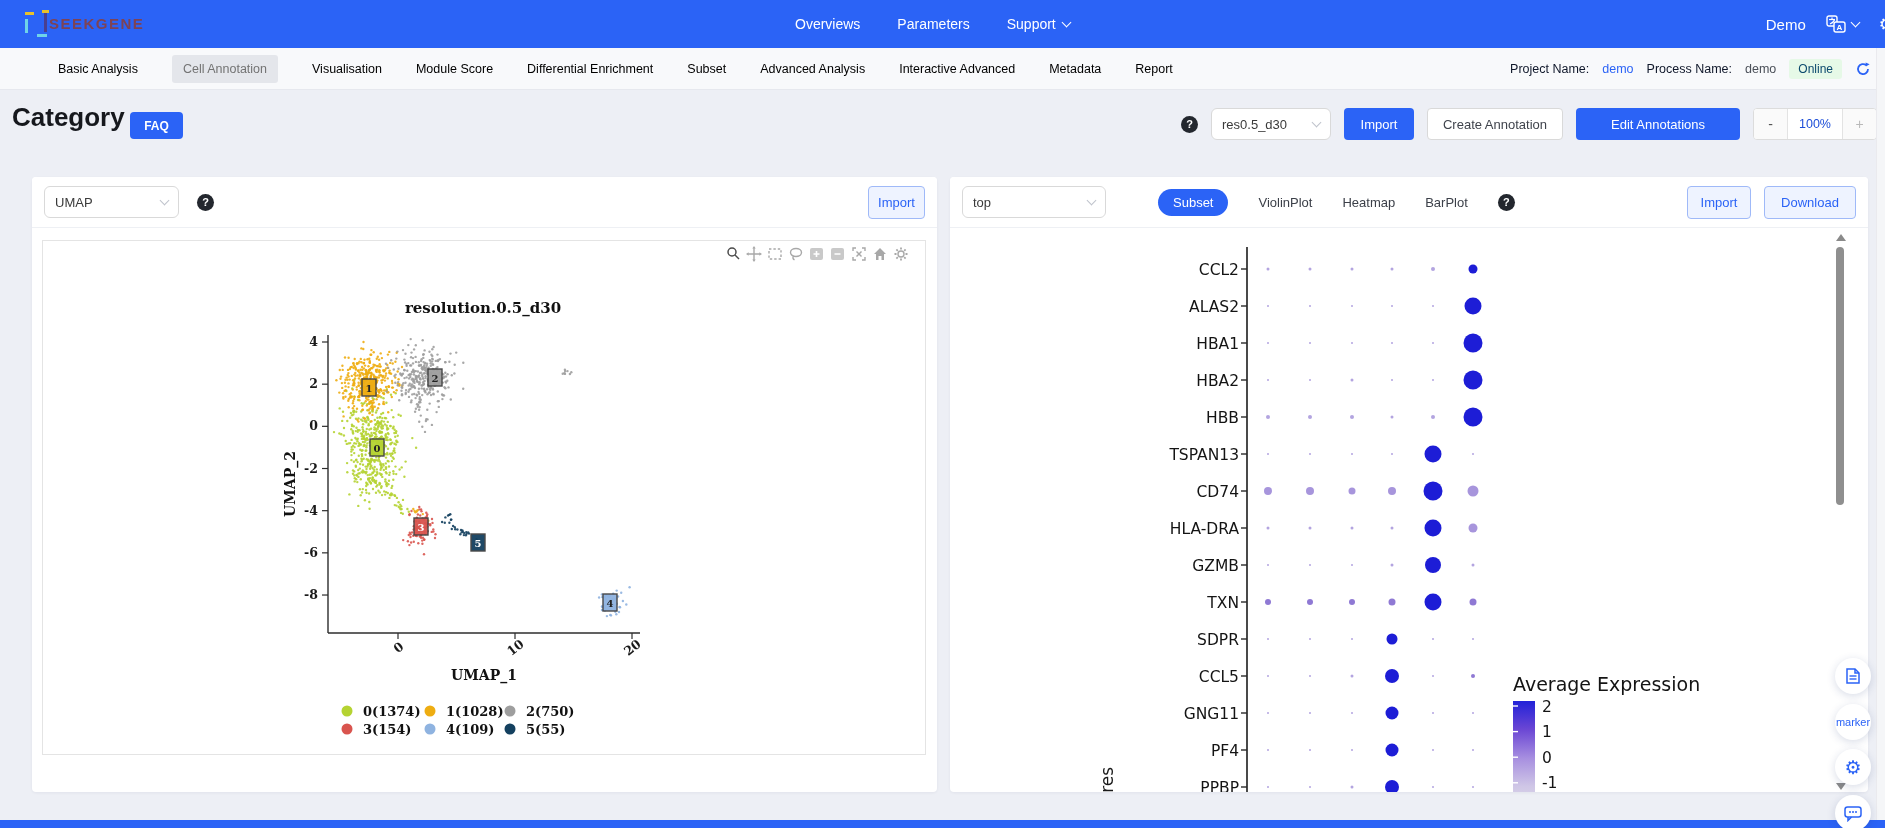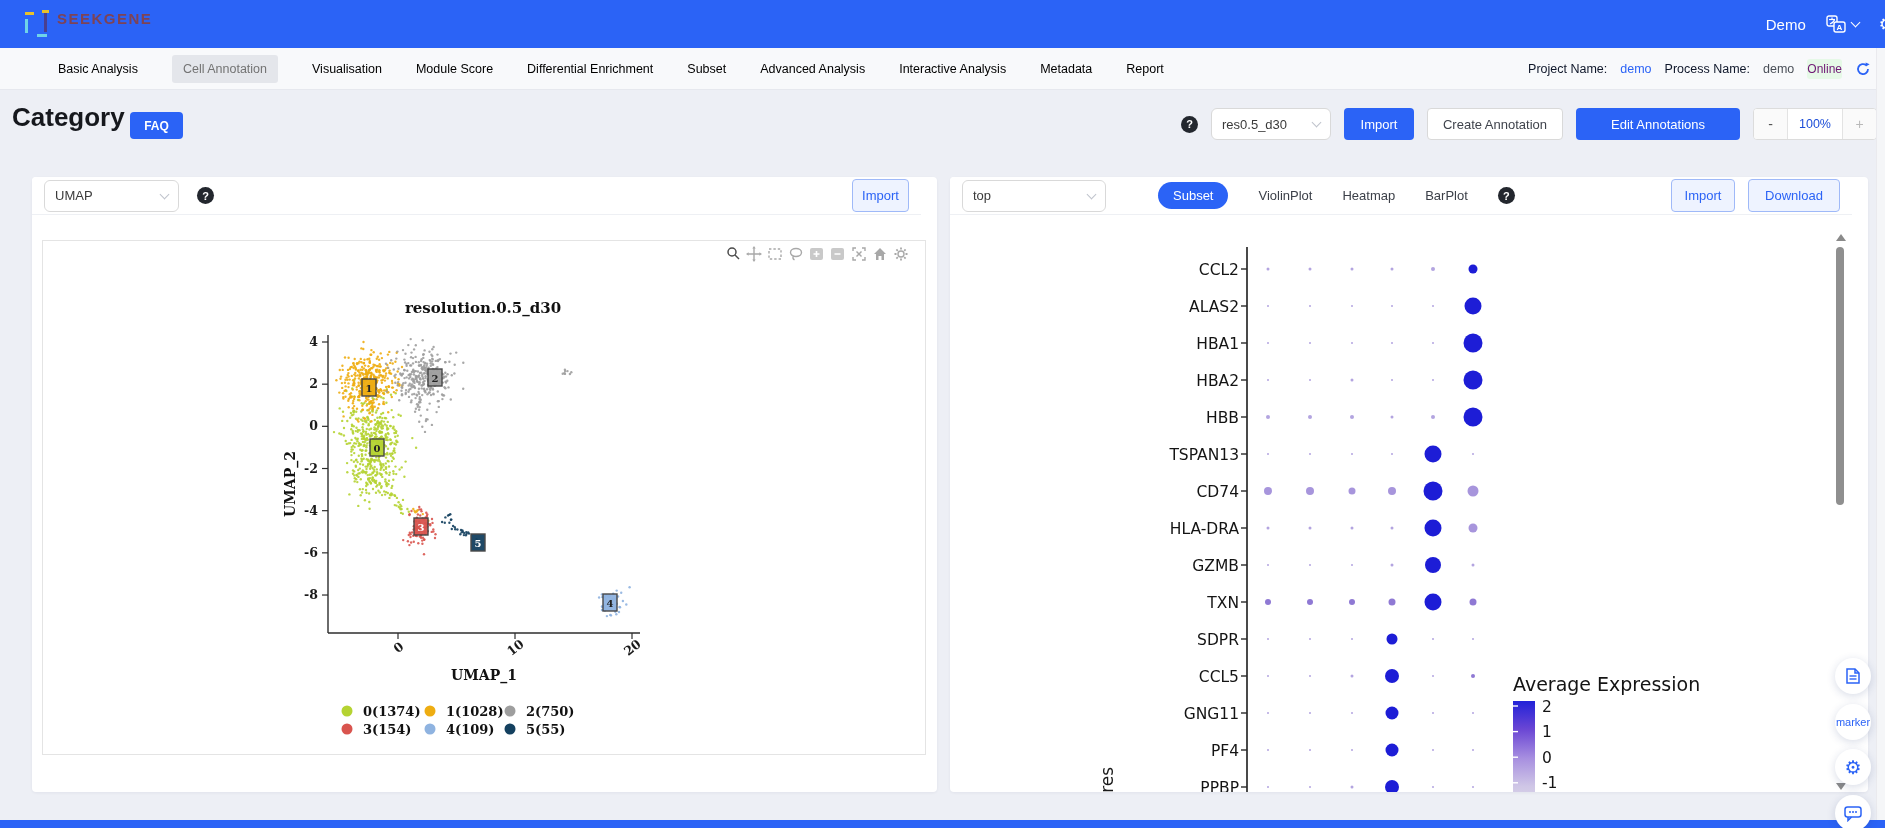--- a/index.html
+++ b/index.html
@@ -1,21 +1,21 @@
 <!DOCTYPE html>
 <html><head>
 <meta charset="utf-8">
 <style>
   * { margin:0; padding:0; box-sizing:border-box; }
   html,body { width:1885px; height:828px; overflow:hidden; background:#edeff5;
     font-family:"Liberation Sans", sans-serif; }
 
   
   .topbar { position:absolute; left:0; top:0; width:1885px; height:48px; background:#2b63f6; z-index:30; }
-  .logo-wrap { position:absolute; left:25px; top:10px; display:flex; gap:8px; }
+  .logo-wrap { position:absolute; left:25px; top:10px; display:flex; align-items:center; }
   .logo-mark { position:relative; width:24px; height:27px; }
   .logo-mark i { position:absolute; display:block; }
   .lm-y  { left:0; top:2px; width:9px; height:3px; background:#e8c12a; }
   .lm-c  { left:0; top:9px; width:3px; height:14px; background:#6fd3e8; }
   .lm-p  { right:2px; top:1px; width:3px; height:21px; background:#4a3f8f; }
   .lm-y2 { right:0px; top:0px; width:7px; height:3px; background:#e8c12a; }
   .lm-c2 { right:2px; bottom:0px; width:10px; height:3px; background:#6fd3e8; }
   .logo-text { font-size:15px; font-weight:bold; letter-spacing:1.5px; color:#7d4356; }
   .topnav { position:absolute; left:795px; top:0; height:48px; display:flex; align-items:center; gap:37px; }
   .topnav .nav-item { color:#fff; font-size:14px; cursor:pointer; display:flex; align-items:center; gap:7px; }
@@ -28,21 +28,21 @@
   
   .tabbar { position:absolute; left:0; top:48px; width:1885px; height:42px; background:#f8f9fb;
     border-bottom:1px solid #e6e8ee; display:flex; align-items:center; padding-left:58px; z-index:20; }
   .tabs { display:flex; align-items:center; gap:34px; }
   .tab { font-size:12.5px; color:#000000; cursor:pointer; white-space:nowrap; }
   .tab.active { background:#e4e6eb; color:#737373; padding:7px 11px; border-radius:3px; font-weight:500; }
   .tab-info { position:absolute; right:14px; top:0; height:42px; display:flex; align-items:center; gap:13px; font-size:12.5px; }
   .lbl-gray { color:#0f172a; }
   .val-blue { color:#2b63f6; cursor:pointer; }
   .val-dark { color:#4a4f58; }
-  .badge-online { background:#e6f9e7; color:#701a75; font-size:12px; padding:3px 0; border-radius:3px; }
+  .badge-online { background:#e6f9e7; color:#0c4a6e; font-size:12px; padding:3px 9px; border-radius:3px; }
 
   
   .page-title { position:absolute; left:12px; top:102px; font-size:26px; font-weight:800; color:#16181d; }
   .faq-btn { position:absolute; left:130px; top:112px; width:53px; height:27px; background:#2b63f6; color:#fff;
     border:none; border-radius:4px; font-size:12px; font-weight:bold; cursor:pointer; }
   .toolbar-right { position:absolute; right:8px; top:108px; display:flex; align-items:center; gap:13px; height:32px; }
   .help { width:17px; height:17px; border-radius:50%; background:#23272e; color:#fff; font-size:11px;
     font-weight:bold; display:flex; align-items:center; justify-content:center; flex:0 0 auto; cursor:pointer; }
   .select { height:32px; border:1px solid #d9d9d9; border-radius:6px; background:#fff; color:#3a3a3a;
     font-size:13px; display:flex; align-items:center; justify-content:space-between; padding:0 10px; cursor:pointer; }
@@ -56,21 +56,21 @@
   .zoom-cell { display:flex; align-items:center; justify-content:center; font-size:14px; color:#555; }
   .zoom-minus,.zoom-plus { width:33px; background:#fafafa; cursor:pointer; }
   .zoom-plus { color:#b9b9b9; }
   .zoom-level { width:56px; border-left:1px solid #e3e3e3; border-right:1px solid #e3e3e3; font-size:12.5px; color:#1d4ed8; }
 
   
   .panel { position:absolute; top:177px; height:615px; background:#fff; border-radius:4px;
     box-shadow:0 1px 3px rgba(30,40,90,.06); overflow:hidden; }
   .panel-left { left:32px; width:905px; }
   .panel-right { left:950px; width:918px; }
-  .panel-head { position:absolute; left:0; top:0; right:16px; height:38px; display:flex; align-items:center;
+  .panel-head { position:absolute; left:0; top:0; right:0; height:51px; display:flex; align-items:center;
     padding:0 12px; gap:18px; border-bottom:1px solid #eef0f4; background:#fff; z-index:5; }
   .spacer { flex:1; }
   .chart-tabs { display:flex; align-items:center; gap:30px; margin-left:34px; }
   .chart-tab { font-size:13px; color:#3c4049; cursor:pointer; }
   .chart-tab.active { background:#2b63f6; color:#fff; border-radius:999px; padding:6px 15px; }
   .plot-box { position:absolute; left:10px; top:63px; width:884px; height:515px; border:1px solid #e4e4e4; }
   .modebar { position:absolute; left:694px; top:69px; z-index:6; }
   .plot-svg { position:absolute; left:0; top:55px; z-index:4; }
 
   
@@ -98,20 +98,28 @@
   <div class="logo-wrap">
     <span class="logo-mark">
       <i class="lm-y"></i>
         <i class="lm-c"></i>
         <i class="lm-p"></i>
         <i class="lm-y2"></i>
         <i class="lm-c2"></i>
     </span>
     <span class="logo-text">SEEKGENE</span>
   </div>
+  <div class="topnav">
+    <span class="nav-item">Overviews</span>
+    <span class="nav-item">Parameters</span>
+    <span class="nav-item">
+      <span>Support</span>
+        <span class="chev-w"></span>
+    </span>
+  </div>
   <div class="top-right">
     <span class="top-user">Demo</span>
     <span style="display:flex;align-items:center;gap:6px;">
       <svg width="20" height="18" viewBox="0 0 20 18">
         <rect x="1" y="1" width="10" height="10" rx="2" fill="none" stroke="#fff" stroke-width="1.4"></rect>
         <line x1="3" y1="4.5" x2="9" y2="4.5" stroke="#fff" stroke-width="1.2"></line>
         <line x1="6" y1="2.5" x2="6" y2="4.5" stroke="#fff" stroke-width="1.2"></line>
         <path d="M4 9 C6 8 8 6.5 8.5 5" fill="none" stroke="#fff" stroke-width="1.2"></path>
         <rect x="8" y="7" width="11" height="10" rx="2" fill="#2b63f6" stroke="#fff" stroke-width="1.4"></rect>
         <text x="13.5" y="15" font-size="8" font-weight="bold" fill="#fff" text-anchor="middle" font-family="Liberation Sans, sans-serif">A</text>
@@ -124,21 +132,21 @@
 
 <div class="tabbar">
   <div class="tabs">
     <span class="tab">Basic Analysis</span>
     <span class="tab active">Cell Annotation</span>
     <span class="tab">Visualisation</span>
     <span class="tab">Module Score</span>
     <span class="tab">Differential Enrichment</span>
     <span class="tab">Subset</span>
     <span class="tab">Advanced Analysis</span>
-    <span class="tab">Interactive Analysis</span>
+    <span class="tab">Interactive Advanced</span>
     <span class="tab">Metadata</span>
     <span class="tab">Report</span>
   </div>
   <div class="tab-info">
     <span class="lbl-gray">Project Name:</span>
     <span class="val-blue">demo</span>
     <span class="lbl-gray">Process Name:</span>
     <span class="val-dark">demo</span>
     <span class="badge-online">Online</span>
     <svg width="16" height="16" viewBox="0 0 16 16" style="cursor:pointer;">

